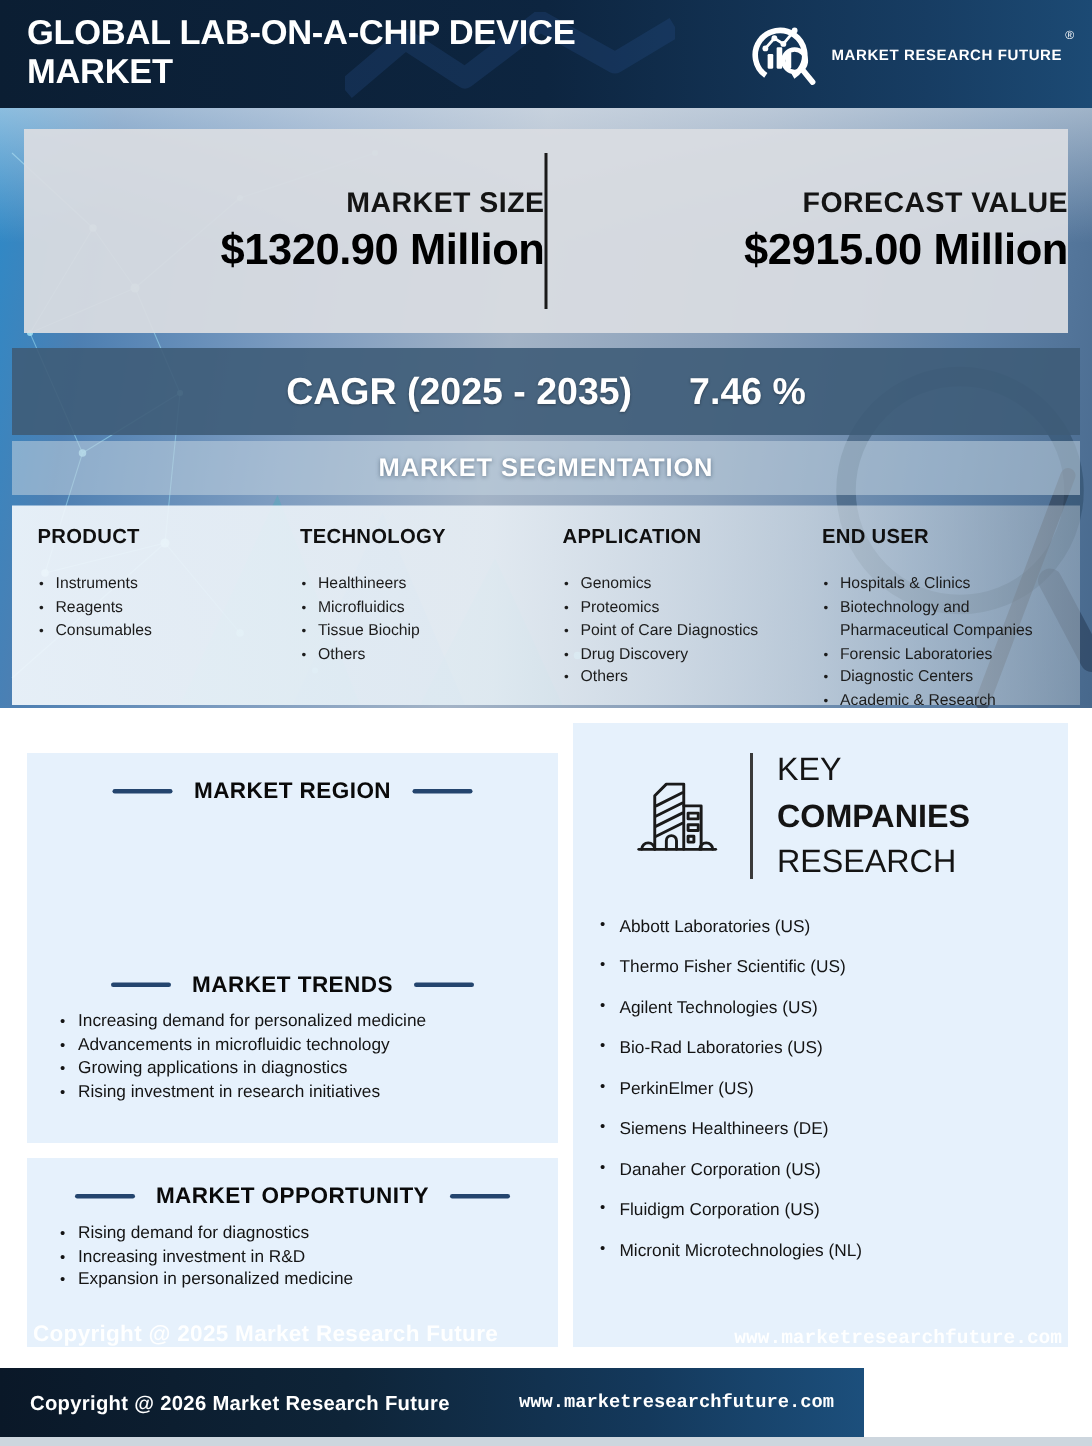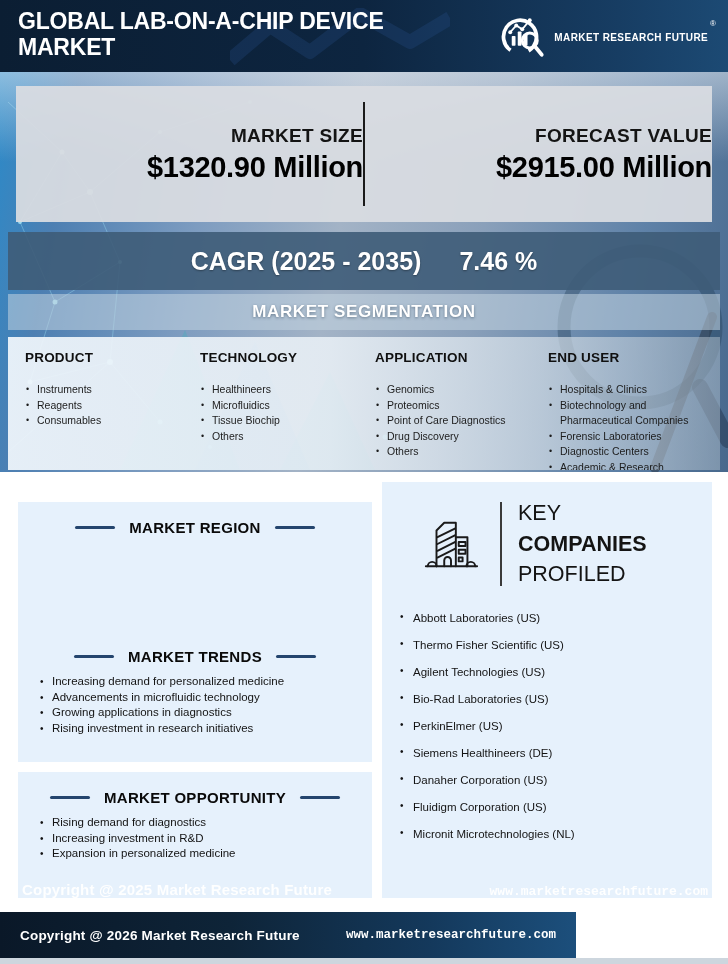--- a/index.html
+++ b/index.html
@@ -287,21 +287,21 @@
           <path d="M23 54 v-6 a3.5 3.5 0 0 1 7 0 v6"></path>
           <path d="M6 54 a4.5 4.5 0 0 1 9 0"></path>
           <path d="M46 54 a4.5 4.5 0 0 1 9 0"></path>
           <line x1="4" y1="54" x2="57" y2="54"></line>
         </g>
       </svg>
       <div class="companies-vline"></div>
       <div class="companies-title">
         <div>KEY</div>
         <div class="t-bold">COMPANIES</div>
-        <div>PROFILED</div>
+        <div>RESEARCH</div>
       </div>
     </div>
     <ul class="companies-list">
 
     <li><span class="bullet">•</span><span>Abbott Laboratories (US)</span></li>
         <li><span class="bullet">•</span><span>Thermo Fisher Scientific (US)</span></li>
         <li><span class="bullet">•</span><span>Agilent Technologies (US)</span></li>
         <li><span class="bullet">•</span><span>Bio-Rad Laboratories (US)</span></li>
         <li><span class="bullet">•</span><span>PerkinElmer (US)</span></li>
         <li><span class="bullet">•</span><span>Siemens Healthineers (DE)</span></li>

